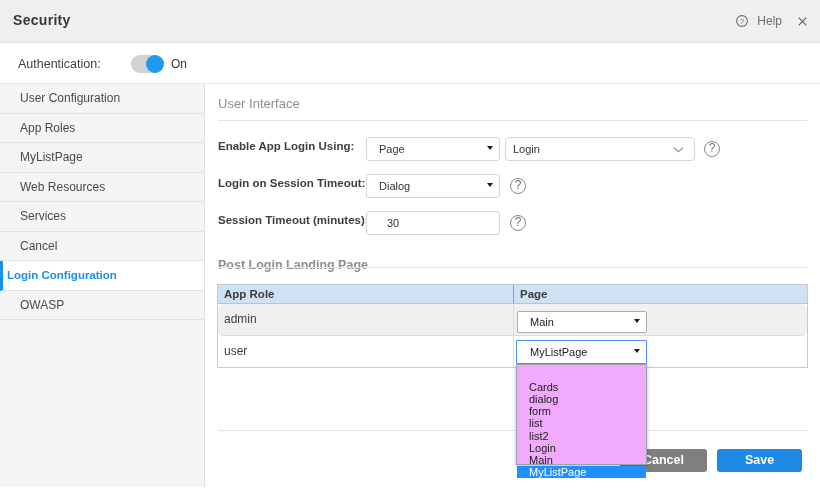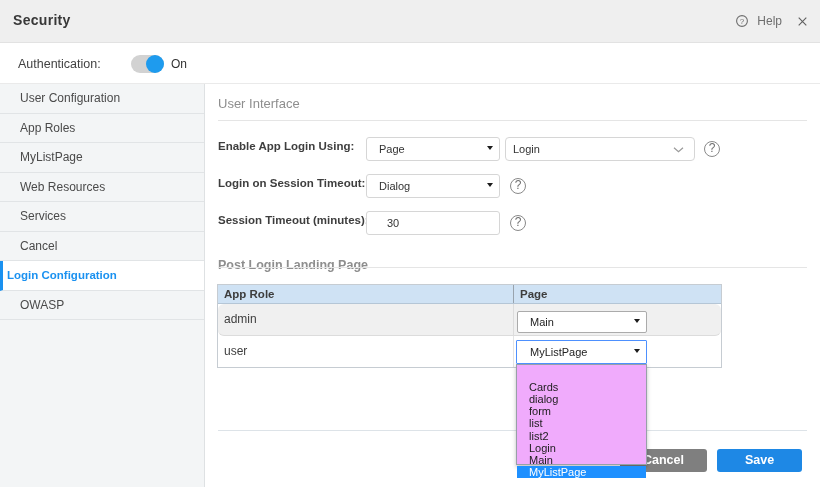--- a/index.html
+++ b/index.html
@@ -28,21 +28,21 @@
 
   
   .h2 { font-size:13px; color:#8e8e8e; }
   .hr { height:1px; background:#e5e5e5; }
   .flabel { font-size:11.5px; font-weight:700; color:#3e3e3e; }
   .box { border:1px solid #d6d6d6; border-radius:3px; background:#fff; font-size:11px; color:#333; }
   .caret { width:0; height:0; border-left:3.5px solid transparent; border-right:3.5px solid transparent; border-top:4.5px solid #1c1c1c; }
   .qmark { border:1.3px solid #898989; border-radius:50%; width:16px; height:16px; color:#6f6f6f; font-size:12px; text-align:center; line-height:13.5px; background:#fff; }
 
   
-  #tbl { left:217px; top:284px; width:505px; border:1px solid #c6ccd2; }
+  #tbl { left:217px; top:284px; width:591px; border:1px solid #c6ccd2; }
   #thead { height:19px; background:#cfe2f4; border-bottom:1px solid #b5c6d6; display:flex; }
   .th { font-size:11.5px; font-weight:700; color:#3d3d3d; line-height:18px; padding-left:6px; }
   .trow { display:flex; height:32px;border-radius:6px; }
   .td { font-size:12px; color:#3e3e3e; padding-left:6px; }
   .cellsel { position:absolute; background:#fff; font-size:11px; color:#222; }
 
   
   #ddl { left:516px; top:364px; width:131px; height:101px; background:#f0abfc; border:1px solid #98a0a8; box-shadow:0 2px 4px rgba(0,0,0,0.25); z-index:30; padding-top:16px; }
   .opt { height:12.15px; line-height:12.15px; font-size:11px; color:#1c1c1c; padding-left:12px; white-space:nowrap; }
   .opt.sel { background:#1e90ff; color:#fff; }

